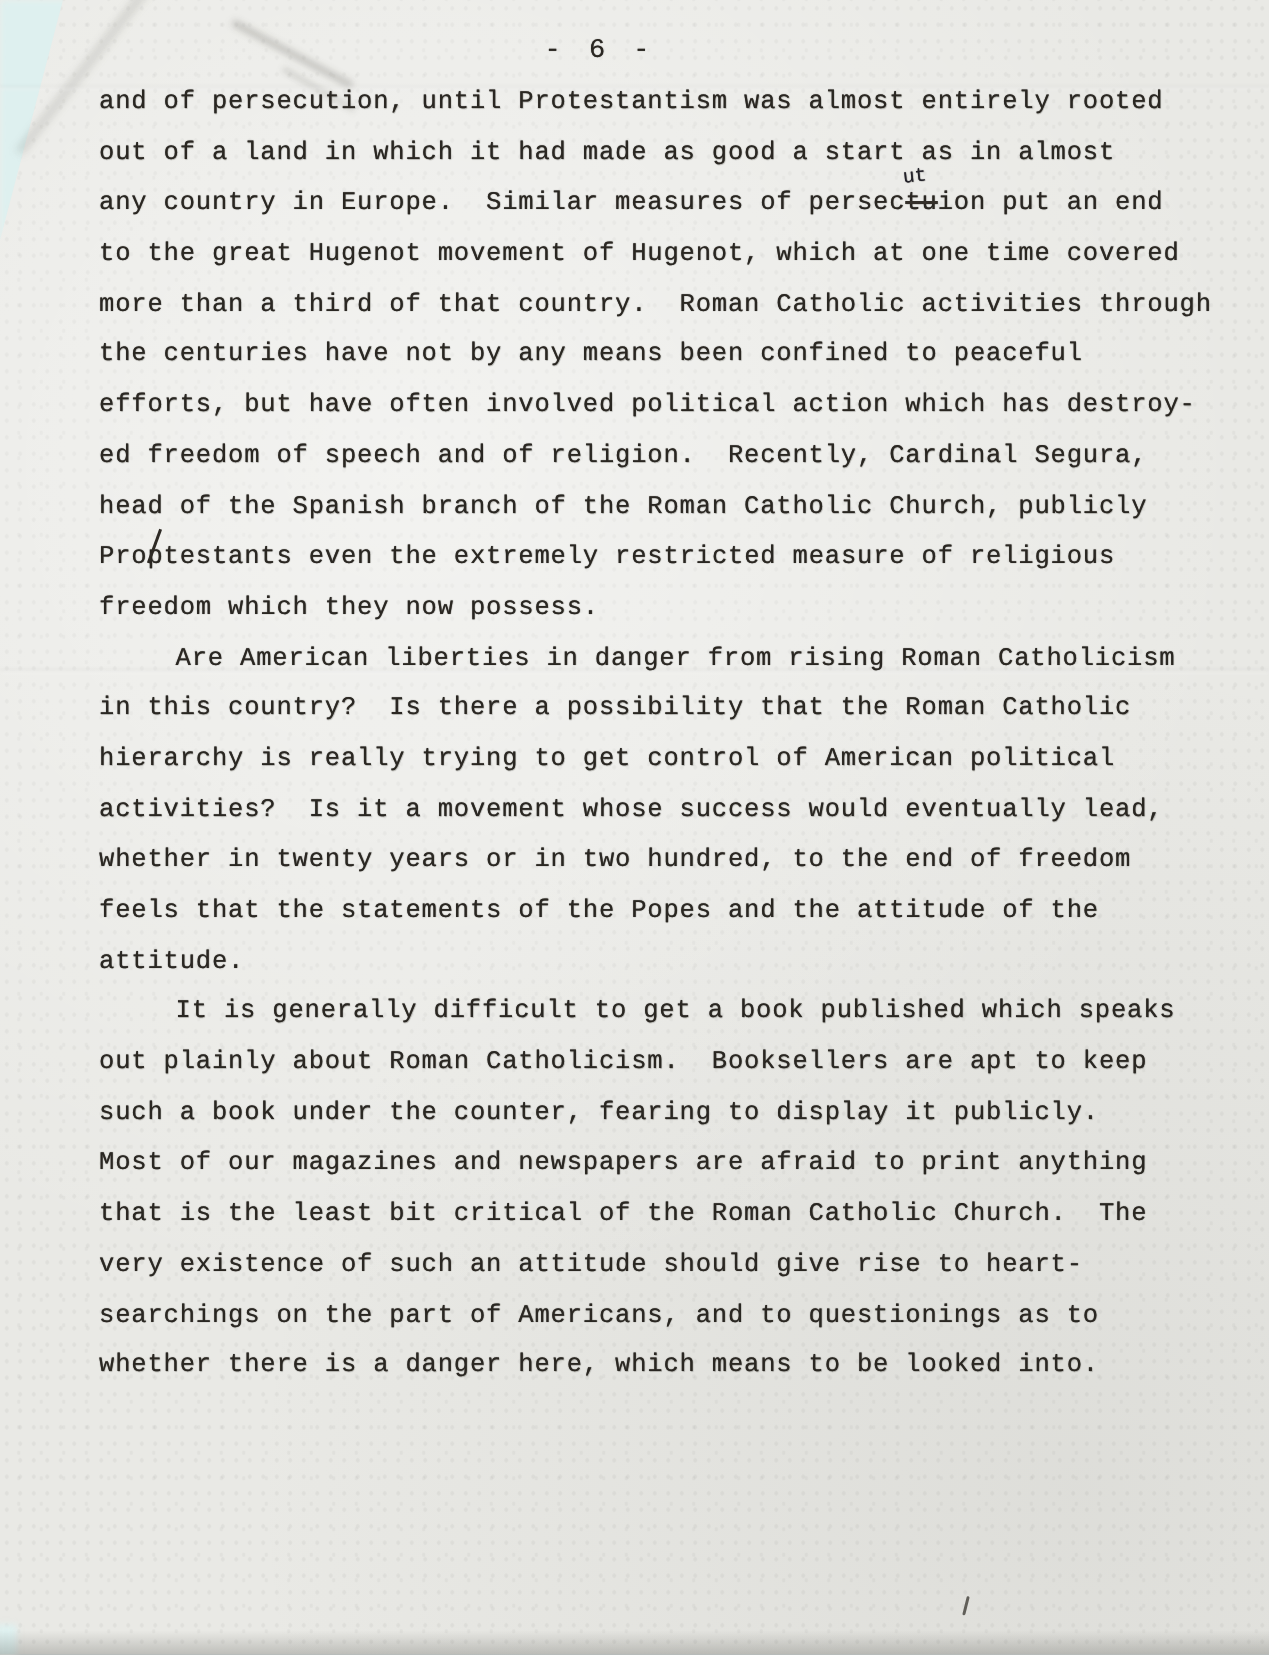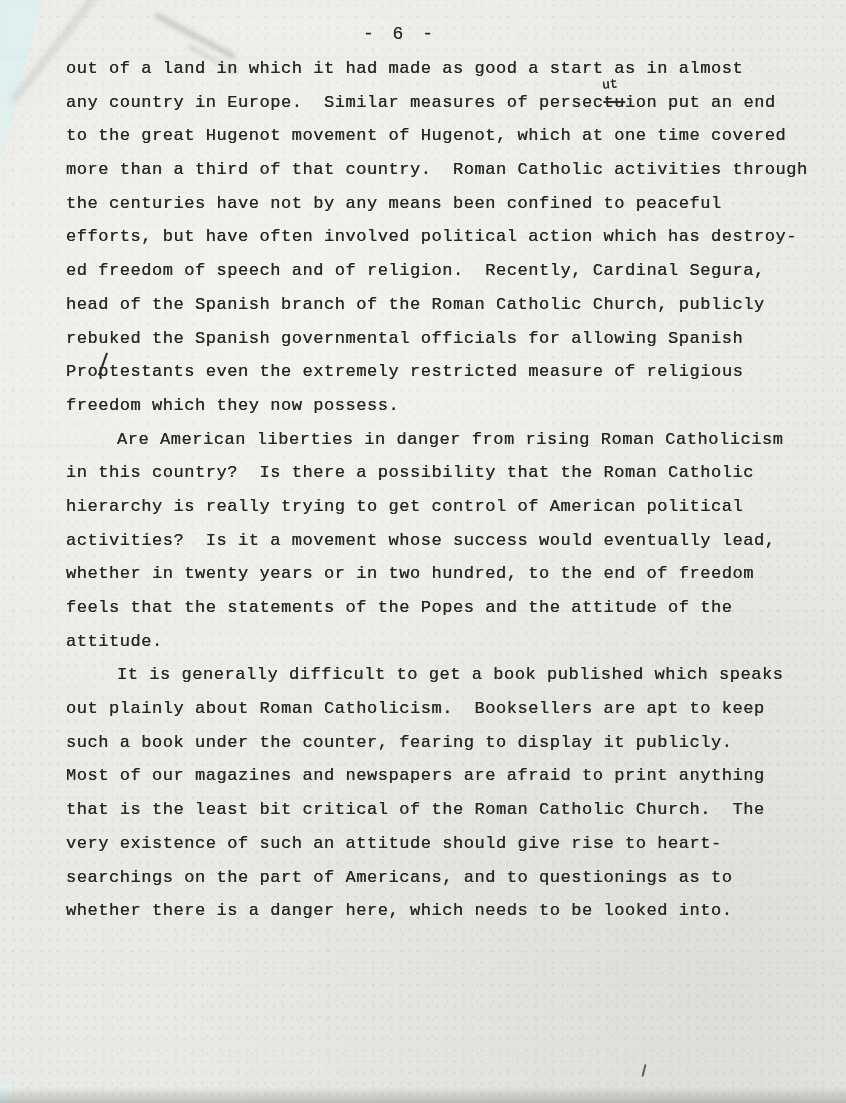--- a/index.html
+++ b/index.html
@@ -109,44 +109,44 @@
   <div class="corner-cyan"></div>
   <div class="corner-fold-shadow"></div>
   <div class="smudge"></div>
   <div class="smudge2"></div>
   <div class="crease c1"></div>
   <div class="crease c2"></div>
 
   <div class="page-number">- 6 -</div>
 
   <div class="content">
+      <div class="line">and of persecution, until Protestantism was almost entirely rooted</div>
       <div class="line">out of a land in which it had made as good a start as in almost</div>
       <div class="line"><span>any country in Europe.  Similar measures of persec</span><span class="strike">tu<span class="handwritten-sup">ut</span></span><span>ion put an end</span></div>
       <div class="line">to the great Hugenot movement of Hugenot, which at one time covered</div>
       <div class="line">more than a third of that country.  Roman Catholic activities through</div>
       <div class="line">the centuries have not by any means been confined to peaceful</div>
       <div class="line">efforts, but have often involved political action which has destroy-</div>
       <div class="line">ed freedom of speech and of religion.  Recently, Cardinal Segura,</div>
       <div class="line">head of the Spanish branch of the Roman Catholic Church, publicly</div>
-      <div class="line">rebuked the Spanish governmental officials for allowing Spanish</div>
       <div class="line"><span>Pro</span><span class="slash">p</span><span>testants even the extremely restricted measure of religious</span></div>
       <div class="line">freedom which they now possess.</div>
       <div class="line indent">Are American liberties in danger from rising Roman Catholicism</div>
       <div class="line">in this country?  Is there a possibility that the Roman Catholic</div>
       <div class="line">hierarchy is really trying to get control of American political</div>
       <div class="line">activities?  Is it a movement whose success would eventually lead,</div>
       <div class="line">whether in twenty years or in two hundred, to the end of freedom</div>
       <div class="line">feels that the statements of the Popes and the attitude of the</div>
       <div class="line">attitude.</div>
       <div class="line indent">It is generally difficult to get a book published which speaks</div>
       <div class="line">out plainly about Roman Catholicism.  Booksellers are apt to keep</div>
       <div class="line">such a book under the counter, fearing to display it publicly.</div>
       <div class="line">Most of our magazines and newspapers are afraid to print anything</div>
       <div class="line">that is the least bit critical of the Roman Catholic Church.  The</div>
       <div class="line">very existence of such an attitude should give rise to heart-</div>
       <div class="line">searchings on the part of Americans, and to questionings as to</div>
-      <div class="line">whether there is a danger here, which needs to be looked into.</div>
+      <div class="line">whether there is a danger here, which means to be looked into.</div>
     </div>
 
   <div class="tickmark"></div>
   <div class="corner-cyan-bottom"></div>
   <div class="bottom-edge"></div>
 </div>
 
 </body></html>

